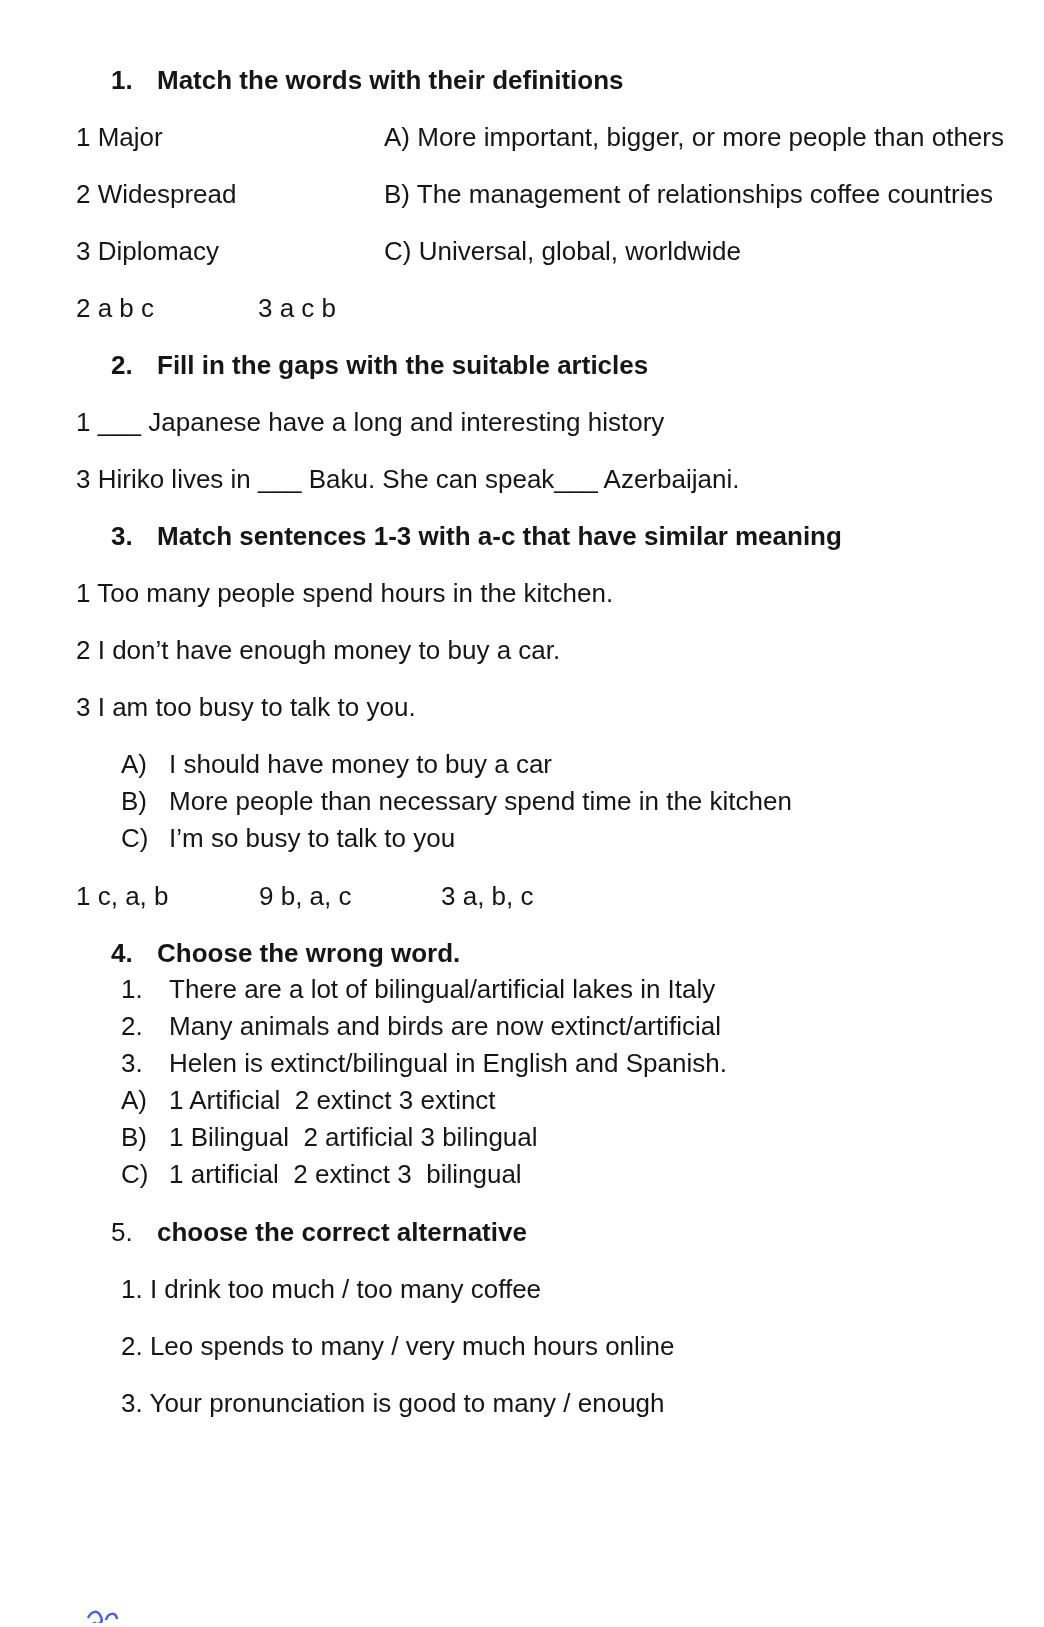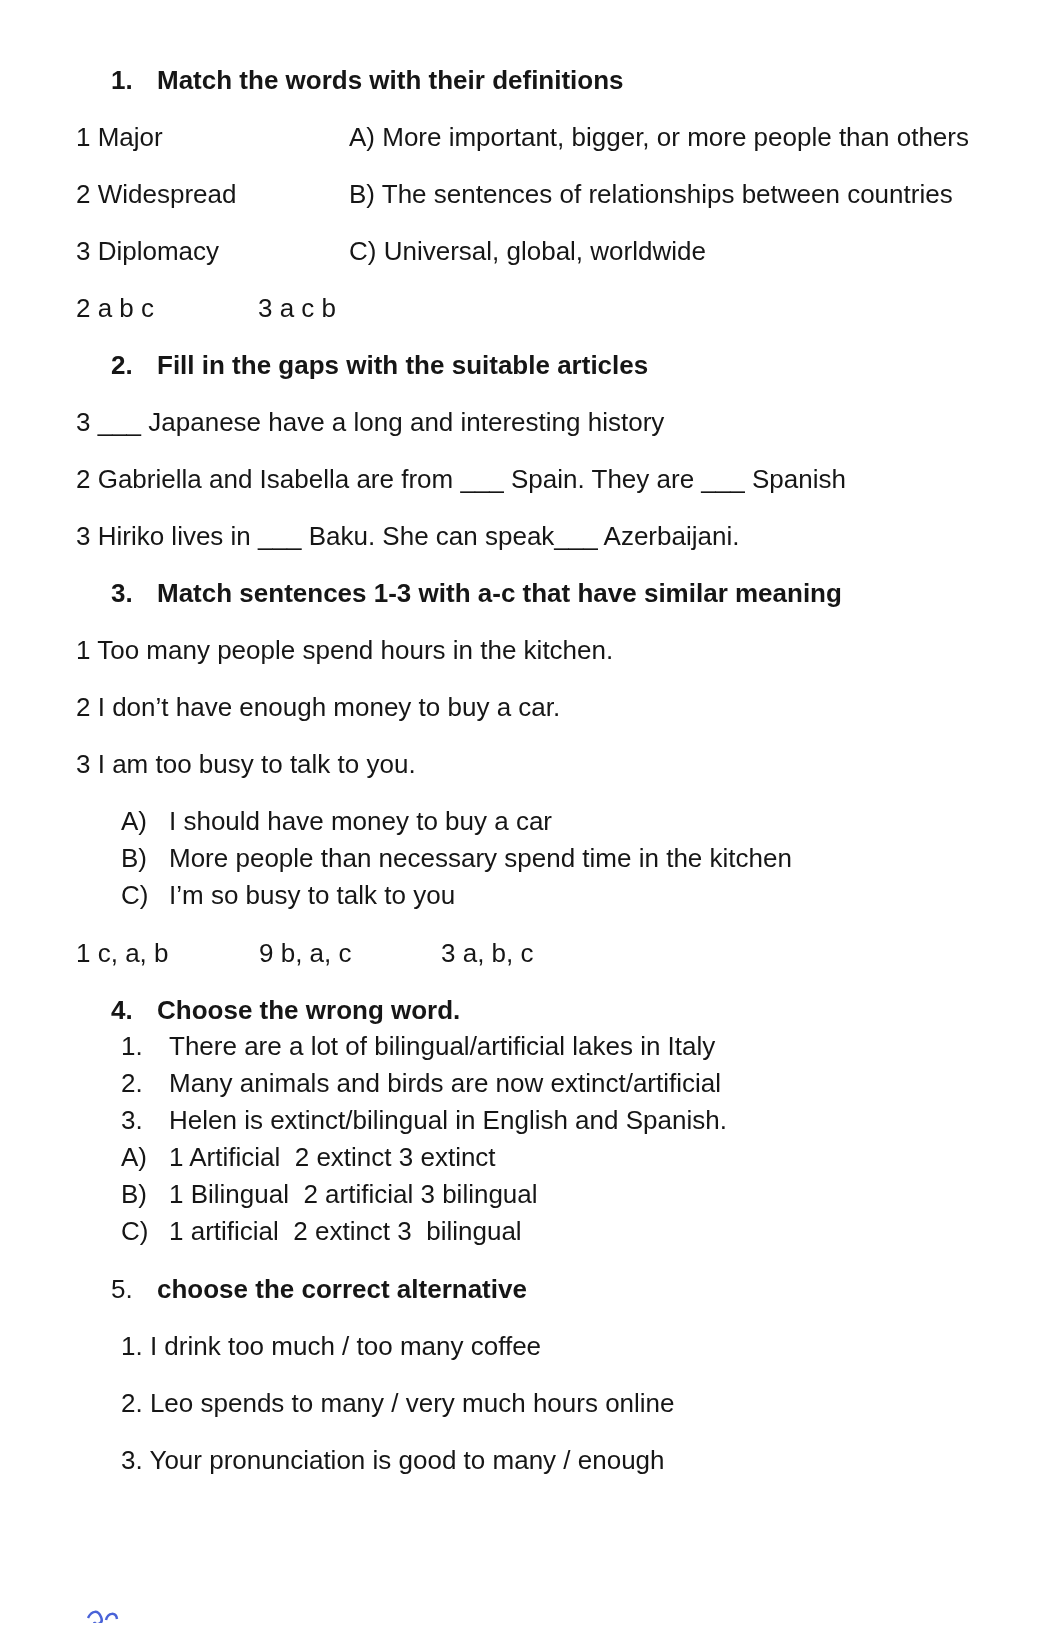--- a/index.html
+++ b/index.html
@@ -23,21 +23,21 @@
     font-weight: bold;
     line-height: 36px;
     margin: 0 0 21px 0;
     padding-left: 35px;
     white-space: nowrap;
   }
   .heading .hnum { width: 46px; flex: 0 0 46px; }
   .heading.no-gap { margin-bottom: 0; }
   .hnum.normal { font-weight: 400; }
 
-  .pair { display: flex; }
+  .pair { display: flex; gap: 35px; }
   .pair .term { width: 273px; flex: 0 0 273px; }
 
   .answers { display: flex; }
   .w273 { width: 273px; flex: 0 0 273px; }
   .w183 { width: 183px; flex: 0 0 183px; }
   .w182 { width: 182px; flex: 0 0 182px; }
 
   .opt { display: flex; padding-left: 45px; }
   .opt .olabel { width: 48px; flex: 0 0 48px; }
   .opt .otext  { white-space: pre; text-align: center; }
@@ -66,39 +66,38 @@
     <span class="hnum">1.</span>
     <span>Match the words with their definitions</span>
   </div>
 
   <div class="para pair">
     <span class="term">1 Major</span>
     <span>A) More important, bigger, or more people than others</span>
   </div>
   <div class="para pair">
     <span class="term">2 Widespread</span>
-    <span>B) The sentences of relationships between countries</span>
+    <span>B) The management of relationships coffee countries</span>
   </div>
   <div class="para pair">
     <span class="term">3 Diplomacy</span>
     <span>C) Universal, global, worldwide</span>
   </div>
 
   <div class="para answers">
     <span class="w182">2 a b c</span>
     <span>3 a c b</span>
   </div>
 
   <div class="heading">
     <span class="hnum">2.</span>
     <span>Fill in the gaps with the suitable articles</span>
   </div>
 
-  <div class="para">3 ___  Japanese have a long and interesting history</div>
-  <div class="para">2 Gabriella and Isabella are from ___ Spain. They are ___ Spanish</div>
+  <div class="para">1 ___  Japanese have a long and interesting history</div>
   <div class="para">3 Hiriko lives in ___ Baku. She can speak___ Azerbaijani.</div>
 
   <div class="heading">
     <span class="hnum">3.</span>
     <span>Match sentences 1-3 with a-c that have similar meaning</span>
   </div>
 
   <div class="para">1 Too many people spend hours in the kitchen.</div>
   <div class="para">2 I don’t have enough money to buy a car.</div>
   <div class="para">3 I am too busy to talk to you.</div>

